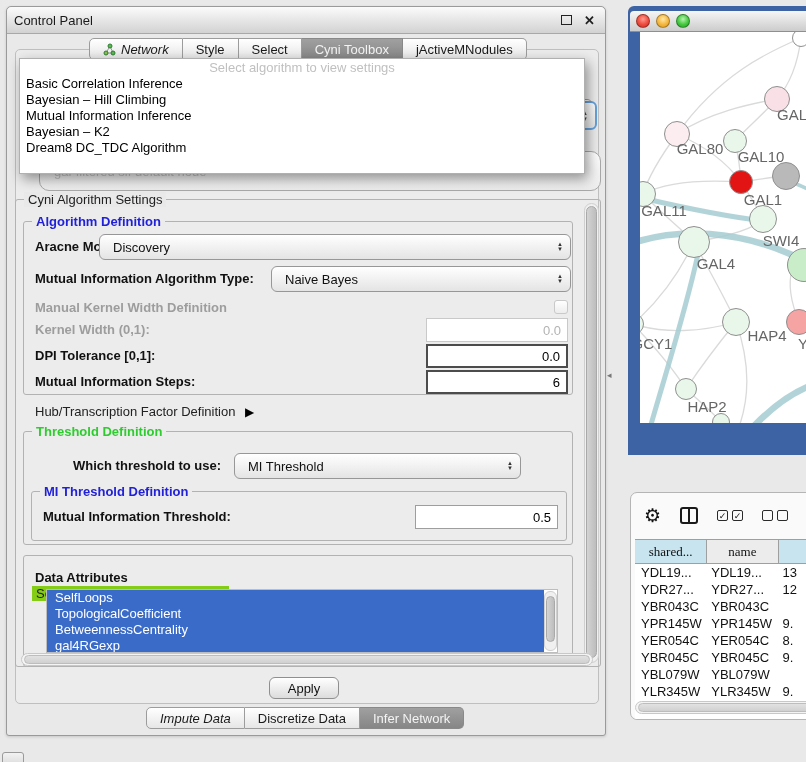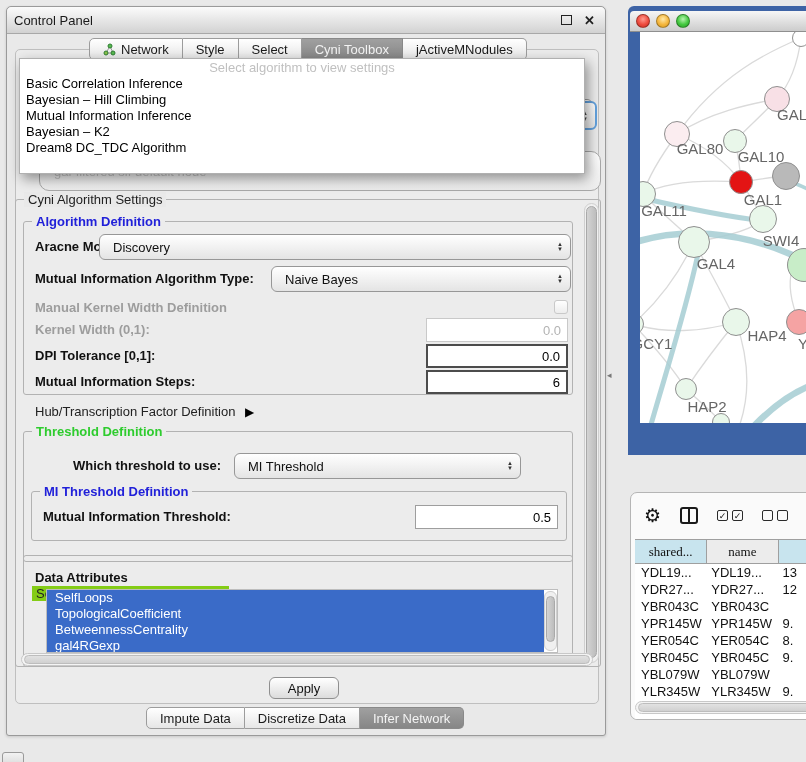--- a/index.html
+++ b/index.html
@@ -15,21 +15,21 @@
   .titlebar .title{font-size:13px;color:#1a1a1a;padding-left:7px;flex:1;}
   .float-icon{width:9px;height:8px;border:1.5px solid #222;margin-right:12px;}
   .close-icon{font-size:13px;font-weight:bold;color:#222;margin-right:10px;cursor:default;}
   .tab-content{position:absolute;left:8px;top:42px;width:584px;height:655px;
     background:#ececec;border:1px solid #bfbfbf;border-radius:5px;box-sizing:border-box;}
   
   .tabstrip{position:absolute;display:flex;height:22px;z-index:20;}
   .tab{height:22px;line-height:21px;padding:0 13px;font-size:13px;color:#1a1a1a;
     background:linear-gradient(#ffffff,#e6e6e6);border:1px solid #9c9c9c;border-left:none;
     display:flex;align-items:center;gap:5px;box-sizing:border-box;}
-  .tab:first-child{border-left:1px solid #9c9c9c;border-radius:5px 0 0 5px;}
+  .tab:first-child{border-left:1px solid #9c9c9c;border-radius:5px 0 0 5px;font-style:italic;}
   .tab:last-child{border-radius:0 5px 5px 0;}
   .tab.selected{background:linear-gradient(#a0a0a0,#868686);color:#f4f4f4;border-color:#898989;}
   #top-tabs{left:82px;top:31px;}
   #bottom-tabs{left:139px;top:700px;}
   
   #algo-popup{position:absolute;left:12px;top:51px;width:566px;height:116px;background:#fff;
     border:1px solid #b0b0b0;box-shadow:3px 5px 12px rgba(0,0,0,.40);z-index:40;box-sizing:border-box;}
   .popup-placeholder{text-align:center;color:#c0c0c0;font-size:13px;height:17px;line-height:17px;}
   .popup-item{font-size:13px;line-height:16px;padding-left:6px;color:#000;white-space:nowrap;}
   .popup-item.bold{font-weight:bold;}
@@ -215,21 +215,21 @@
     <div class="lbl" style="left:28px;top:337px;line-height:24px;">DPI Tolerance [0,1]:</div>
     <div class="numfield strong" style="left:419px;top:337px;width:142px;height:24px;">0.0</div>
     <div class="lbl" style="left:28px;top:363px;line-height:24px;">Mutual Information Steps:</div>
     <div class="numfield strong" style="left:419px;top:363px;width:142px;height:24px;">6</div>
 
     <div class="lbl plain" style="left:28px;top:395px;line-height:20px;">
       <span>Hub/Transcription Factor Definition</span>
       <span class="tri" style="font-size:12px;margin-left:6px;">▶</span>
     </div>
 
-    <div class="groupbox" style="left:16px;top:424px;width:550px;height:131px;">
+    <div class="groupbox" style="left:16px;top:424px;width:550px;height:114px;">
       <span class="gtitle green">Threshold Definition</span>
     </div>
     <div class="lbl" style="left:66px;top:446px;line-height:26px;">Which threshold to use:</div>
     <div class="combo" style="left:227px;top:446px;width:287px;height:26px;gap:20px;">
       <span class="val">MI Threshold</span>
       <span class="spin">
           <span>▲</span>
           <span>▼</span>
         </span>
     </div>

